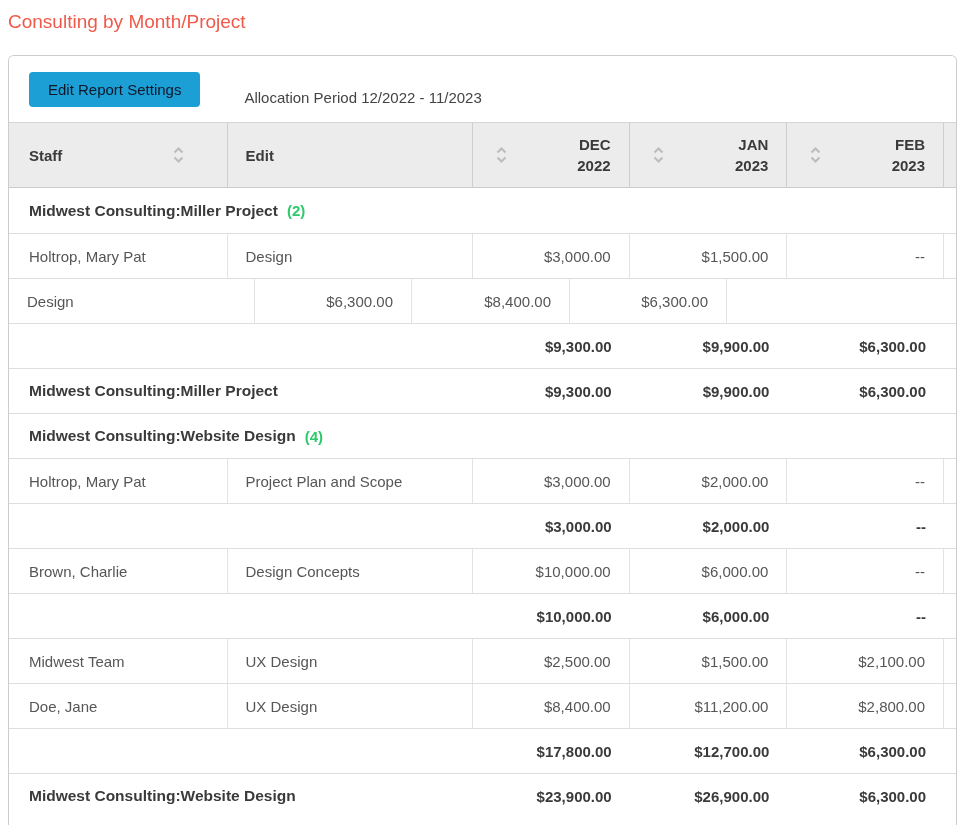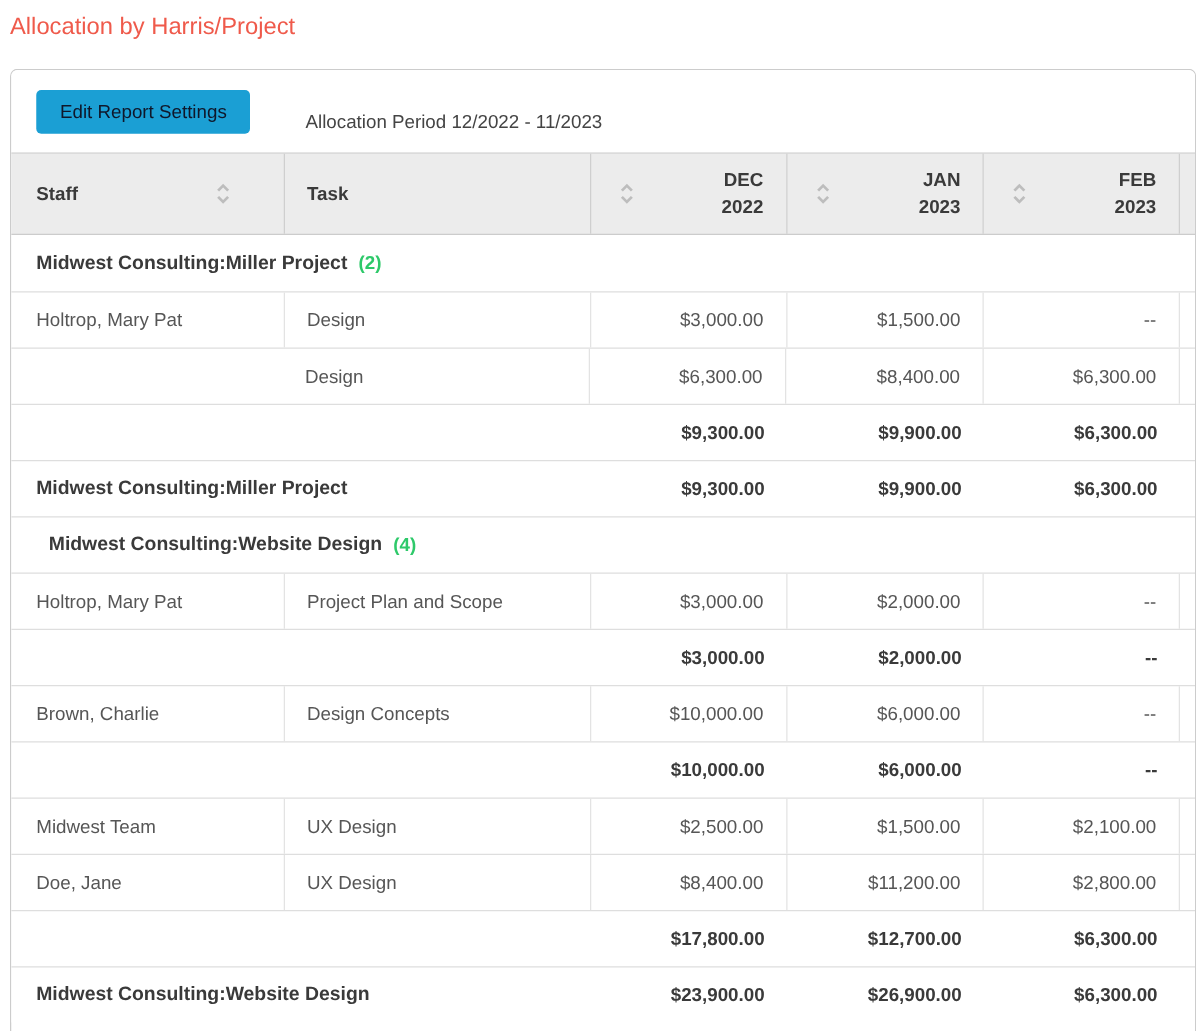--- a/index.html
+++ b/index.html
@@ -69,21 +69,21 @@
   .th:last-child { border-right: none; }
   .th-staff { width: 219px; padding: 0 42px 0 20px; justify-content: space-between; }
   .th-task  { width: 246px; padding-left: 18px; }
   .th-month { width: 157px; padding: 0 18px 0 22px; justify-content: space-between; }
   .th-month.w158 { width: 158px; }
   .th-sliver { width: 12px; border-right: none; }
   .month-label { text-align: right; line-height: 21px; }
   .sort-icon { flex: 0 0 auto; display: inline-flex; }
   .tbody { background: #ffffff; }
   .tr { display: flex; height: 45px; align-items: stretch; }
-  .tr + .tr { border-top: 1px solid #dedede; justify-content: flex-end; }
+  .tr + .tr { border-top: 1px solid #dedede; }
   .td {
     display: flex;
     align-items: center;
     font-size: 15px;
     color: #565656;
     overflow: hidden;
   }
   .c-staff { width: 219px; padding-left: 20px; }
   .c-task  { width: 246px; padding-left: 18px; }
   .c-val   { width: 157px; padding-right: 18px; justify-content: flex-end; }
@@ -101,41 +101,41 @@
   .group-count { font-weight: bold; margin-left: 9px; }
   .row-total .c-label { width: 465px; padding-left: 20px; }
   .row-subtotal .c-val, .row-total .c-val {
     font-weight: bold;
     color: #3a3a3a;
   }
 </style>
 </head>
 <body>
 
-<div class="page-title" style="color: rgb(239, 90, 75);">Allocation by Harris/Project</div>
+<div class="page-title" style="color: rgb(239, 90, 75);">Consulting by Month/Project</div>
 
 <div class="panel">
 
   <div class="toolbar">
     <button class="btn-primary" style="background: rgb(27, 159, 212);">Edit Report Settings</button>
     <span class="period-label">Allocation Period 12/2022 - 11/2023</span>
   </div>
 
   <div class="thead" style="background: rgb(236, 236, 236);">
     <div class="th th-staff">
       <span>Staff</span>
       <span class="sort-icon">
         <svg width="13" height="22" viewBox="0 0 13 22">
             <path d="M2.5 8.5 L6.5 4.5 L10.5 8.5" stroke="#bdbdbd" stroke-width="2.2" fill="none"></path>
             <path d="M2.5 13.5 L6.5 17.5 L10.5 13.5" stroke="#bdbdbd" stroke-width="2.2" fill="none"></path>
           </svg>
       </span>
     </div>
     <div class="th th-task">
-      <span>Task</span>
+      <span>Edit</span>
     </div>
     <div class="th th-month">
       <span class="sort-icon">
         <svg width="13" height="22" viewBox="0 0 13 22">
             <path d="M2.5 8.5 L6.5 4.5 L10.5 8.5" stroke="#bdbdbd" stroke-width="2.2" fill="none"></path>
             <path d="M2.5 13.5 L6.5 17.5 L10.5 13.5" stroke="#bdbdbd" stroke-width="2.2" fill="none"></path>
           </svg>
       </span>
       <span class="month-label"><span>DEC</span><br><span>2022</span></span>
     </div>

